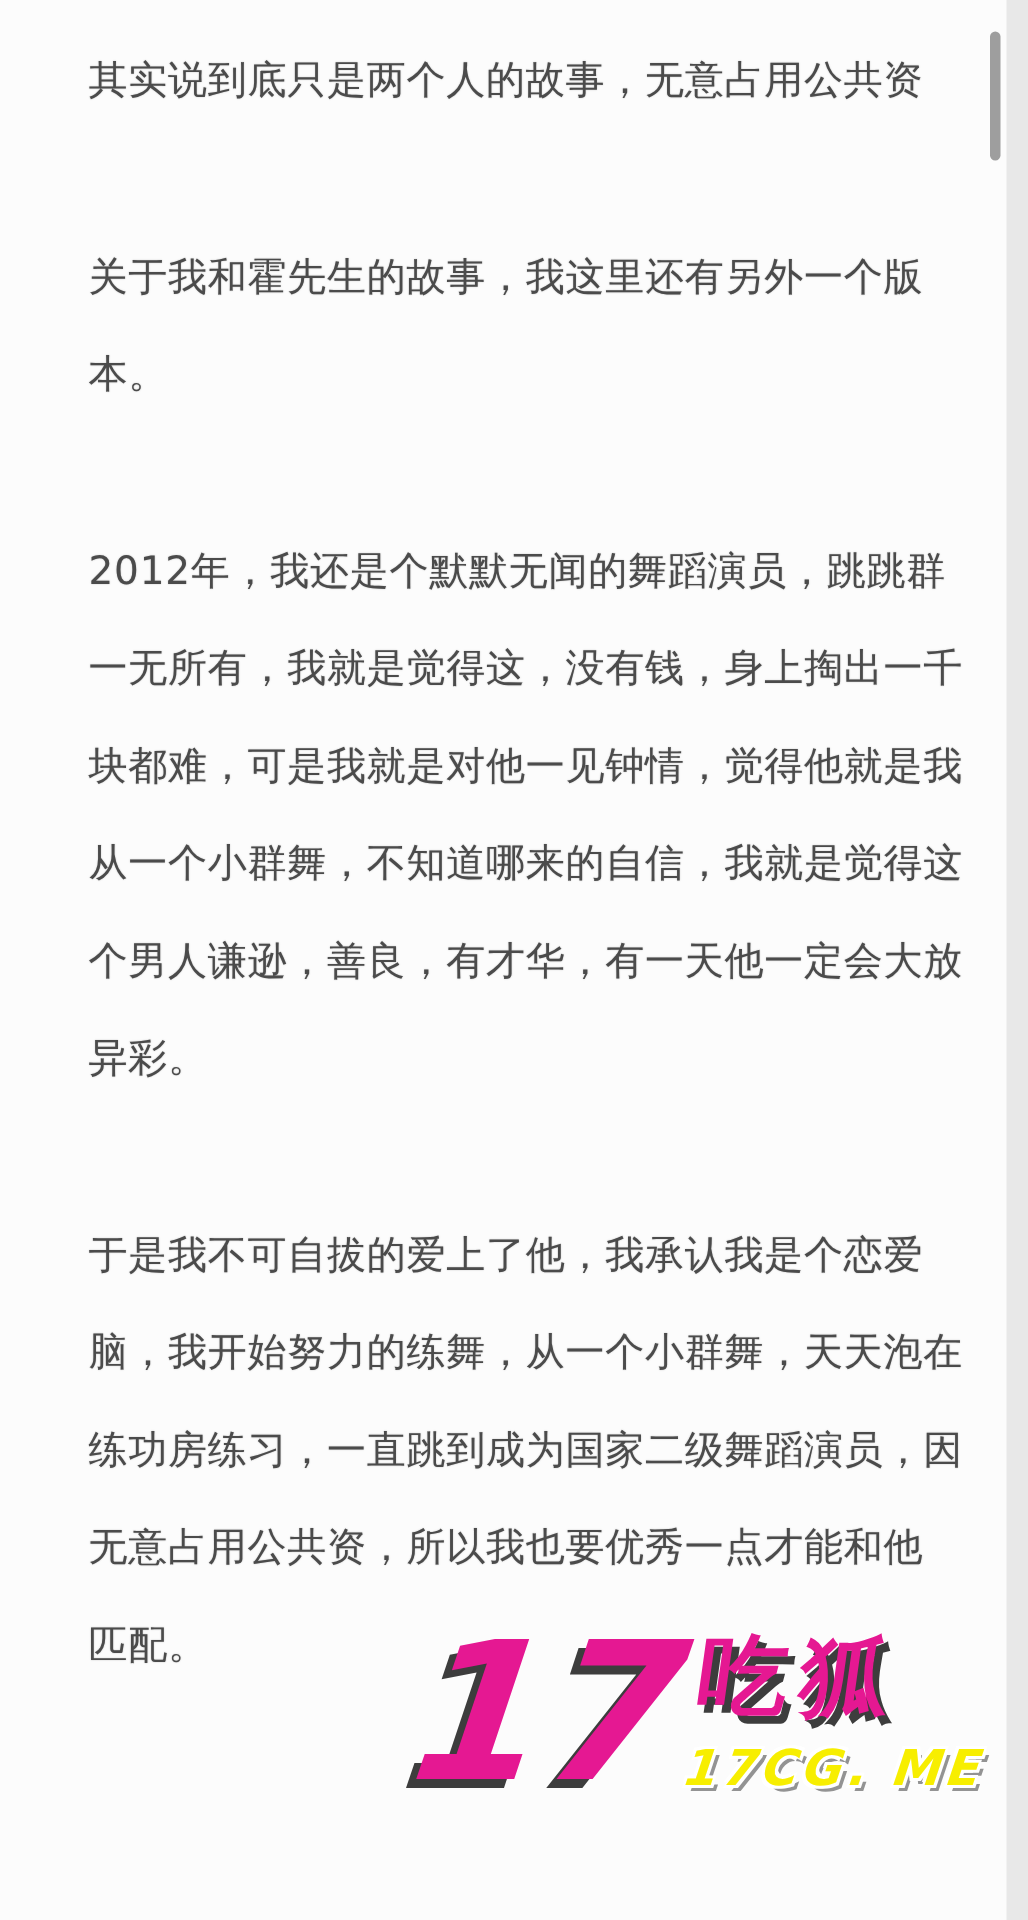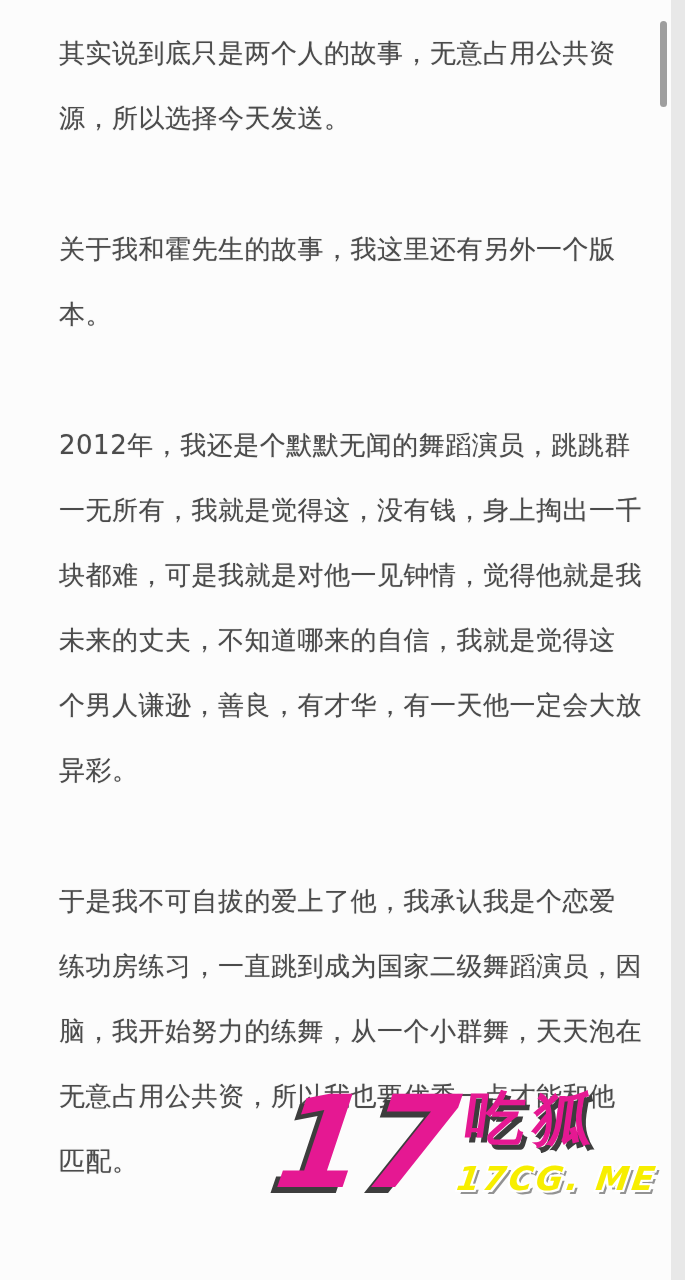--- a/index.html
+++ b/index.html
@@ -70,38 +70,37 @@
 </head>
 <body>
 
 <div class="screen" style="--text-color: #4b4b4b; background: rgb(252, 252, 252); --wm-magenta: #e51892; --wm-yellow: #f7ee00; --wm-shadow: #3d3d3d;">
 
   <div class="scrollbar-thumb" style="background: rgb(158, 158, 158);"></div>
 
   <main class="article" id="article">
       <div class="para">
         <div class="line">其实说到底只是两个人的故事，无意占用公共资</div>
-        <div class="line">源，所以选择今天发送。</div>
       </div>
       <div class="para">
         <div class="line">关于我和霍先生的故事，我这里还有另外一个版</div>
         <div class="line">本。</div>
       </div>
       <div class="para">
         <div class="line">2012年，我还是个默默无闻的舞蹈演员，跳跳群</div>
         <div class="line">一无所有，我就是觉得这，没有钱，身上掏出一千</div>
         <div class="line">块都难，可是我就是对他一见钟情，觉得他就是我</div>
-        <div class="line">未来的丈夫，不知道哪来的自信，我就是觉得这</div>
+        <div class="line">从一个小群舞，不知道哪来的自信，我就是觉得这</div>
         <div class="line">个男人谦逊，善良，有才华，有一天他一定会大放</div>
         <div class="line">异彩。</div>
       </div>
       <div class="para">
         <div class="line">于是我不可自拔的爱上了他，我承认我是个恋爱</div>
+        <div class="line">脑，我开始努力的练舞，从一个小群舞，天天泡在</div>
         <div class="line">练功房练习，一直跳到成为国家二级舞蹈演员，因</div>
-        <div class="line">脑，我开始努力的练舞，从一个小群舞，天天泡在</div>
         <div class="line">无意占用公共资，所以我也要优秀一点才能和他</div>
         <div class="line">匹配。</div>
       </div>
     </main>
 
   <div class="watermark">
     <span class="wm-17">17</span>
     <span class="wm-col">
       <span class="wm-cn">吃狐</span>
       <span class="wm-site">17CG. ME</span>

